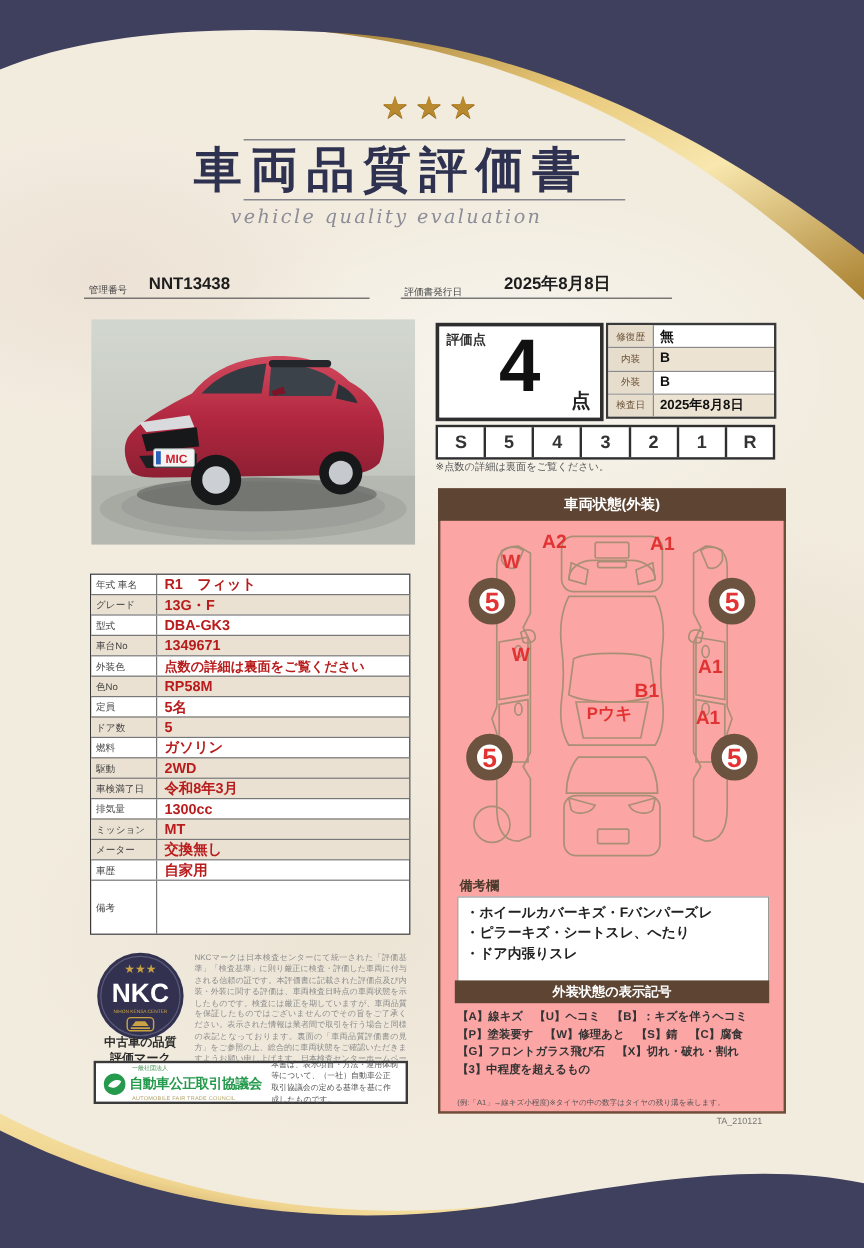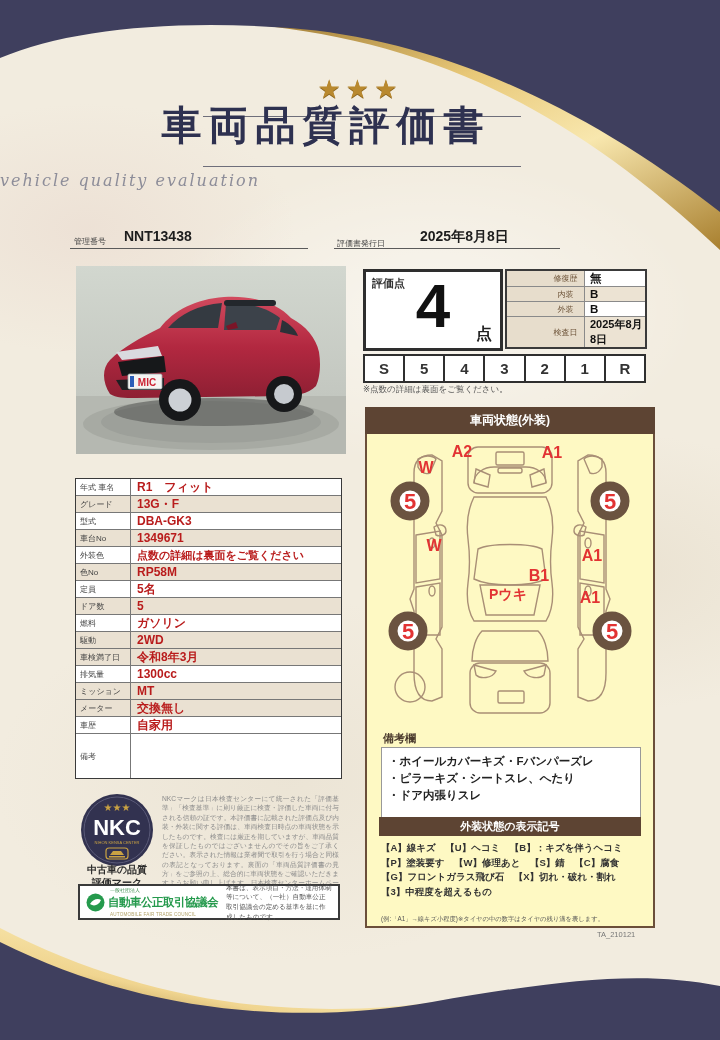--- a/index.html
+++ b/index.html
@@ -15,24 +15,24 @@
       #f2ecdf;}
   .frame-svg{position:absolute;inset:0;z-index:1;pointer-events:none;}
   .content{position:absolute;inset:0;z-index:2;}
 
   
   .stars{position:absolute;top:74px;left:0;width:720px;text-align:center;
          font-size:26px;letter-spacing:5px;color:#b9892f;
          text-shadow:0 1px 0 #8a631c;}
   .title-rule{position:absolute;left:203px;width:318px;height:0;border-top:1px solid #6e6e7a;}
   .rule-top{top:116px;} .rule-bottom{top:166px;}
-  .doc-title{position:absolute;top:98px;left:0;width:652px;text-align:center;
+  .doc-title{position:absolute;top:114px;left:0;width:652px;text-align:center;
          font-family:"Liberation Serif","DejaVu Serif",serif;font-weight:bold;
          font-size:40px;letter-spacing:7px;color:#2e3150;}
-  .subtitle{position:absolute;top:171px;left:0;width:644px;
+  .subtitle{position:absolute;top:171px;left:0;width:644px;text-align:center;
          font-family:"DejaVu Serif","Liberation Serif",serif;font-style:italic;
          font-size:16px;color:#8d8d99;letter-spacing:2px;}
 
   .meta-label{position:absolute;font-size:8px;color:#444;}
   .meta-value{position:absolute;font-size:14px;font-weight:bold;color:#1d1d1d;}
   .meta-underline{position:absolute;height:0;border-top:1.5px solid #5a5a5a;}
 
   
   .photo{position:absolute;left:76px;top:266px;width:270px;height:188px;}
 
@@ -43,21 +43,21 @@
   .score-value{position:absolute;left:0;top:-4px;width:100%;text-align:center;
       font-size:62px;font-weight:bold;color:#111;line-height:76px;}
   .score-unit{position:absolute;right:8px;bottom:3px;font-size:16px;font-weight:bold;color:#222;}
 
   
   .detail-table{position:absolute;left:505px;top:269px;width:138px;height:76px;
       border:2px solid #3a3a3a;background:#fff;display:flex;flex-direction:column;}
   .detail-row{flex:1;display:flex;border-top:1px solid #8a8a8a;}
   .detail-row:first-child{border-top:none;}
   .detail-row .dl{width:37px;background:#e7ddcc;color:#6b5136;font-size:8px;
-      display:flex;align-items:center;justify-content:center;border-right:1px solid #8a8a8a;padding-left:40px;}
+      display:flex;align-items:center;justify-content:center;border-right:1px solid #8a8a8a;}
   .detail-row .dv{flex:1;display:flex;align-items:center;padding-left:5px;
       font-size:11.5px;font-weight:bold;color:#111;}
   .detail-row.alt .dv{background:#ece3d3;}
 
   
   .scale{position:absolute;left:363px;top:354px;width:279px;height:25px;
       border:2.5px solid #2f2f2f;background:#fff;display:flex;}
   .scale-cell{flex:1;display:flex;align-items:center;justify-content:center;
       font-size:15px;font-weight:bold;color:#333;border-left:2px solid #2f2f2f;}
   .scale-cell:first-child{border-left:none;}
@@ -70,21 +70,21 @@
   .spec-row:first-child{border-top:none;}
   .spec-row.alt{background:#eae1d2;}
   .spec-row .sl{width:50px;font-size:8px;color:#444;display:flex;align-items:center;
       padding-left:4px;border-right:1px solid #777;}
   .spec-row .sv{flex:1;display:flex;align-items:center;padding-left:6px;
       font-size:12px;font-weight:bold;color:#b91c1c;white-space:nowrap;}
   .spec-row.remarks{height:44px;}
 
   
   .cond-panel{position:absolute;left:365px;top:407px;width:290px;height:521px;
-      background:#fef9c3;border:2px solid #6b4f3a;box-sizing:border-box;}
+      background:#fca5a5;border:2px solid #6b4f3a;box-sizing:border-box;}
   .cond-header{position:absolute;left:-2px;top:-2px;width:290px;height:27px;background:#5d4433;
       color:#fff;font-size:12px;font-weight:bold;display:flex;align-items:center;justify-content:center;}
   .cond-svg{position:absolute;left:3px;top:30px;}
   .remarks-label{position:absolute;left:16px;top:322px;font-size:11px;font-weight:bold;color:#4a3a2c;}
   .remarks-box{position:absolute;left:14px;top:338px;width:246px;height:62px;
       border:1px solid #999;background:#fff;padding:5px 6px;}
   .remarks-box .rline{font-size:11.5px;font-weight:bold;color:#222;line-height:17px;white-space:nowrap;}
   .legend-bar{position:absolute;left:12px;top:408px;width:262px;height:19px;background:#5d4433;
       color:#fff;font-size:11px;font-weight:bold;display:flex;align-items:center;justify-content:center;}
   .legend-lines{position:absolute;left:14px;top:432px;width:258px;}

